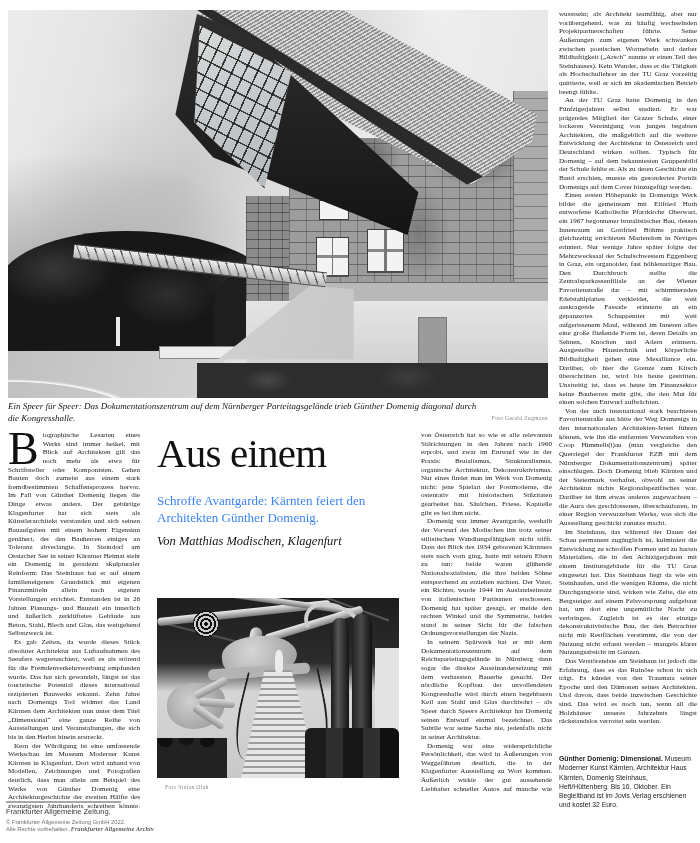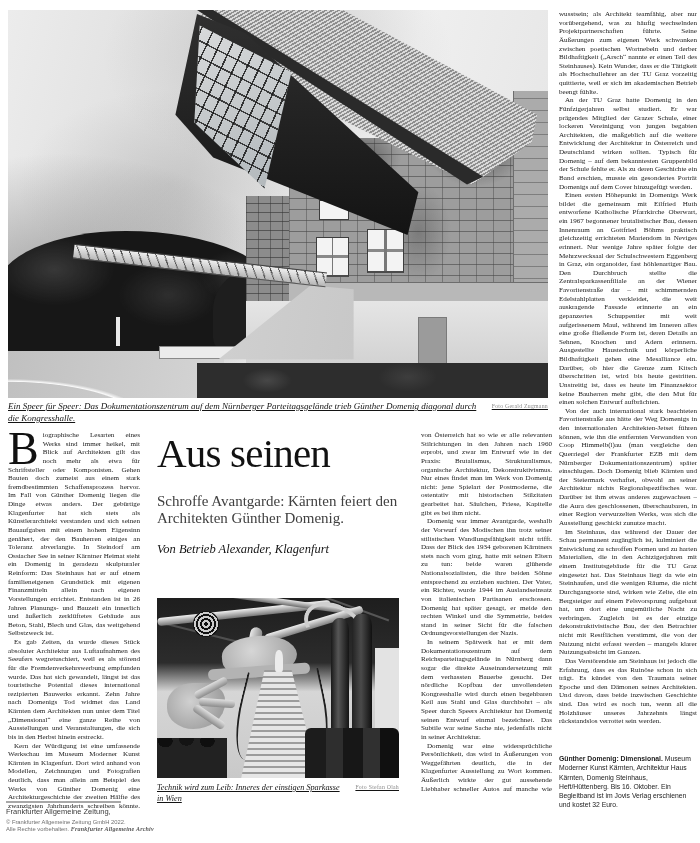--- a/index.html
+++ b/index.html
@@ -63,39 +63,39 @@
   .p1-lowwall{left:28%;top:86.5%;width:27%;height:3%;background:#ececec;border:1px solid #8a8a8a;}
   .p1-ground{left:35%;top:91%;width:65%;height:9%;
       background-color:#2d2d2d;background-image:
       radial-gradient(10% 50% at 20% 50%,rgba(120,120,120,.35),transparent 70%),
       radial-gradient(12% 60% at 60% 40%,rgba(100,100,100,.3),transparent 70%);}
   .p1-road{left:0;top:88%;width:40%;height:12%;
       background:radial-gradient(120% 180% at 0% 160%,transparent 52%,rgba(255,255,255,.9) 53%,transparent 56%),
                  linear-gradient(100deg,#c0c0c0,#d5d5d5);}
   .p1-sign{left:20%;top:79%;width:0.7%;height:7.5%;background:#eaeaea;}
   
-  .caption-row{position:absolute;display:flex;align-items:flex-start;font-style:italic;text-decoration:underline;}
+  .caption-row{position:absolute;display:flex;align-items:flex-end;font-style:italic;}
   .cap1{left:8px;top:400px;width:540px;font-size:9px;line-height:12px;}
   .cap2{left:157px;top:782px;width:242px;font-size:8.2px;line-height:11px;}
   .cap-text{flex:1 1 auto;}
   .credit{flex:0 0 auto;font-style:normal;font-size:5.8px;color:#8a8a8a;letter-spacing:.25px;padding-left:8px;}
   
   .bodycol{position:absolute;text-align:justify;font-size:7.1px;line-height:8.62px;
            overflow:hidden;hyphens:auto;-webkit-hyphens:auto;color:#1a1a1a;}
   .bodycol p{margin:0;}
   .bodycol p + p{text-indent:6px;}
   .col1{left:8px;top:431px;width:132px;height:382px;}
   .col4{left:421px;top:431px;width:131px;height:362px;}
   .col5{left:559px;top:10px;width:138px;height:812px;}
   .col5-flow{height:734px;overflow:hidden;}
   .dropcap{float:left;font-size:46px;line-height:34px;height:33px;margin:1px 4px 0 0;color:#111;}
   
   .headblock{position:absolute;left:157px;top:429px;width:252px;}
   .headline{margin:0;font-weight:400;font-size:41px;line-height:49px;letter-spacing:-0.8px;color:#121212;}
-  .subtitle{margin:15px 0 16px 0;font-size:15px;line-height:16.5px;color:#404040;}
+  .subtitle{margin:15px 0 8px 0;font-size:13px;line-height:16.5px;color:#3b82f6;}
   .byline{margin:6px 0 0 0;font-size:12.5px;font-style:italic;}
   
   .photo2{position:absolute;left:157px;top:598px;width:242px;height:180px;overflow:hidden;
           background:linear-gradient(180deg,#1e1e1e 0%,#2c2c2c 36%,#d6d6d6 52%,#c9c9c9 100%);}
   .p2-pipe1{left:0%;top:6%;width:72%;height:4.2%;transform:rotate(-6deg);border-radius:6px;background:linear-gradient(#f0f0f0,#777);}
   .p2-pipe2{left:26%;top:1%;width:58%;height:3.6%;transform:rotate(8deg);border-radius:6px;background:linear-gradient(#e6e6e6,#6e6e6e);}
   .p2-pipe3{left:44%;top:12%;width:42%;height:4.6%;transform:rotate(-17deg);border-radius:6px;background:linear-gradient(#ededed,#808080);}
   .p2-pipe4{left:60%;top:4%;width:24%;height:20%;border:4px solid #cfcfcf;border-color:#cfcfcf transparent transparent #cfcfcf;border-radius:50%;transform:rotate(28deg);}
   .p2-pipe5{left:37%;top:16%;width:5%;height:24%;transform:rotate(12deg);border-radius:8px;background:linear-gradient(90deg,#e8e8e8,#8d8d8d);}
   .p2-strut1{left:2%;top:20%;width:40%;height:1%;background:#4f4f4f;transform:rotate(14deg);}
@@ -174,23 +174,23 @@
     <span class="credit">Foto Gerald Zugmann</span>
   </div>
 
   <div class="bodycol col1">
     <p><span class="dropcap">B</span><span>iographische Lesarten eines Werks sind immer heikel, mit Blick auf Architekten gilt das noch mehr als etwa für Schriftsteller oder Komponisten. Gehen Bauten doch zumeist aus einem stark fremdbestimmten Schaffensprozess hervor. Im Fall von Günther Domenig liegen die Dinge etwas anders. Der gebürtige Klagenfurter hat sich stets als Künstlerarchitekt verstanden und sich seinen Bauaufgaben mit einem hohem Eigensinn genähert, der den Bauherren einiges an Toleranz abverlangte. In Steindorf am Ossiacher See in seiner Kärntner Heimat steht ein Domenig in geradezu skulpturaler Reinform: Das Steinhaus hat er auf einem familieneigenen Grundstück mit eigenen Finanzmitteln allein nach eigenen Vorstellungen errichtet. Entstanden ist in 26 Jahren Planungs- und Bauzeit ein innerlich und äußerlich zerklüftetes Gebäude aus Beton, Stahl, Blech und Glas, das weitgehend Selbstzweck ist.</span></p>
     <p>Es gab Zeiten, da wurde dieses Stück absoluter Architektur aus Luftaufnahmen des Seeufers wegretuschiert, weil es als störend für die Fremdenverkehrswerbung empfunden wurde. Das hat sich gewandelt, längst ist das touristische Potential dieses international rezipierten Bauwerks erkannt. Zehn Jahre nach Domenigs Tod widmet das Land Kärnten dem Architekten nun unter dem Titel „Dimensional“ eine ganze Reihe von Ausstellungen und Veranstaltungen, die sich bis in den Herbst hinein erstreckt.</p>
     <p>Kern der Würdigung ist eine umfassende Werkschau im Museum Moderner Kunst Kärnten in Klagenfurt. Dort wird anhand von Modellen, Zeichnungen und Fotografien deutlich, dass man allein am Beispiel des Werks von Günther Domenig eine Architekturgeschichte der zweiten Hälfte des zwanzigsten Jahrhunderts schreiben könnte. Wohl kein Architekt auch außerhalb</p>
   </div>
 
   <div class="headblock">
-    <h1 class="headline"><span>Aus seinen</span><br></h1>
+    <h1 class="headline"><span>Aus einem</span><br></h1>
     <p class="subtitle">Schroffe Avantgarde: Kärnten feiert den Architekten Günther Domenig.</p>
-    <p class="byline">Von Betrieb Alexander, Klagenfurt</p>
+    <p class="byline">Von Matthias Modischen, Klagenfurt</p>
   </div>
 
   <figure class="photo2" style="margin:0">
     <div class="ph p2-strut1"></div>
     <div class="ph p2-strut2"></div>
     <div class="ph p2-pipe1"></div>
     <div class="ph p2-pipe2"></div>
     <div class="ph p2-pipe3"></div>
     <div class="ph p2-pipe4"></div>
     <div class="ph p2-pipe5"></div>
@@ -207,21 +207,20 @@
     <div class="ph p2-hand">
       <div class="p2-f1"></div>
       <div class="p2-f2"></div>
       <div class="p2-f3"></div>
     </div>
     <div class="ph p2-seats"></div>
     <div class="ph p2-bags"></div>
   </figure>
 
   <div class="caption-row cap2">
-    <span class="cap-text">Technik wird zum Leib: Inneres der einstigen Sparkasse in Wien</span>
     <span class="credit">Foto Stefan Olah</span>
   </div>
 
   <div class="bodycol col4">
     <p>von Österreich hat so wie er alle relevanten Stilrichtungen in den Jahren nach 1960 erprobt, und zwar im Entwurf wie in der Praxis: Brutalismus, Strukturalismus, organische Architektur, Dekonstruktivismus. Nur eines findet man im Werk von Domenig nicht: jene Spielart der Postmoderne, die ostentativ mit historischen Stilzitaten gearbeitet hat. Säulchen, Friese, Kapitelle gibt es bei ihm nicht.</p>
     <p>Domenig war immer Avantgarde, weshalb der Vorwurf des Modischen ihn trotz seiner stilistischen Wandlungsfähigkeit nicht trifft. Dass der Blick des 1934 geborenen Kärntners stets nach vorn ging, hatte mit seinen Eltern zu tun: beide waren glühende Nationalsozialisten, die ihre beiden Söhne entsprechend zu erziehen suchten. Der Vater, ein Richter, wurde 1944 im Auslandseinsatz von italienischen Partisanen erschossen. Domenig hat später gesagt, er meide den rechten Winkel und die Symmetrie, beides stand in seiner Sicht für die falschen Ordnungsvorstellungen der Nazis.</p>
     <p>In seinem Spätwerk hat er mit dem Dokumentationszentrum auf dem Reichsparteitagsgelände in Nürnberg dann sogar die direkte Auseinandersetzung mit dem verhassten Bauerbe gesucht. Der nördliche Kopfbau der unvollendeten Kongresshalle wird durch einen begehbaren Keil aus Stahl und Glas durchbohrt – als Speer durch Speers Architektur hat Domenig seinen Entwurf einmal bezeichnet. Das Subtile war seine Sache nie, jedenfalls nicht in seiner Architektur.</p>
     <p>Domenig war eine widersprüchliche Persönlichkeit, das wird in Äußerungen von Weggefährten deutlich, die in der Klagenfurter Ausstellung zu Wort kommen. Äußerlich wirkte der gut aussehende Liebhaber schneller Autos auf manche wie ein Playboy, zugleich war er ein ernsthafter, komplizierter Mensch, verletzlich und verletzend. Er war ein Charismatiker mit allenfalls gebrochenem Sendungsbe-</p>
   </div>
 

